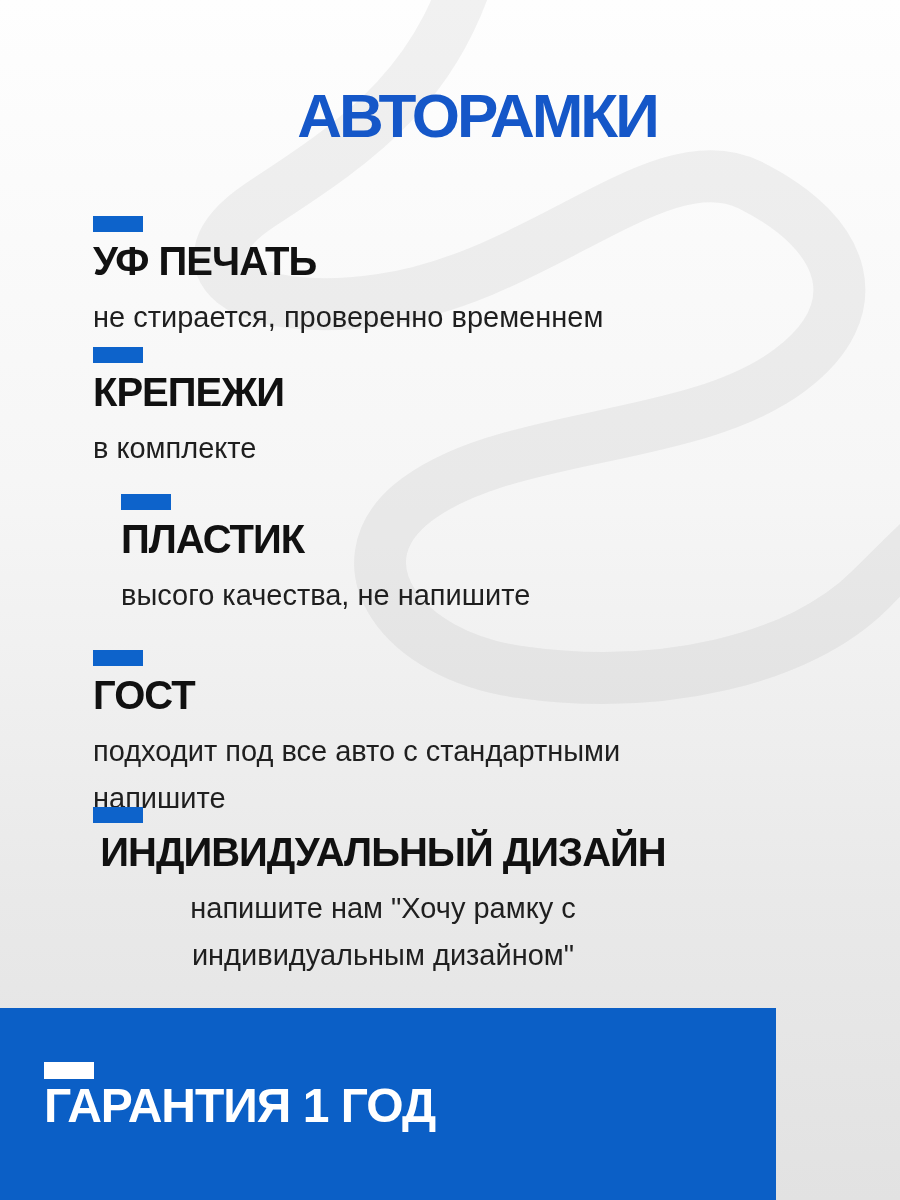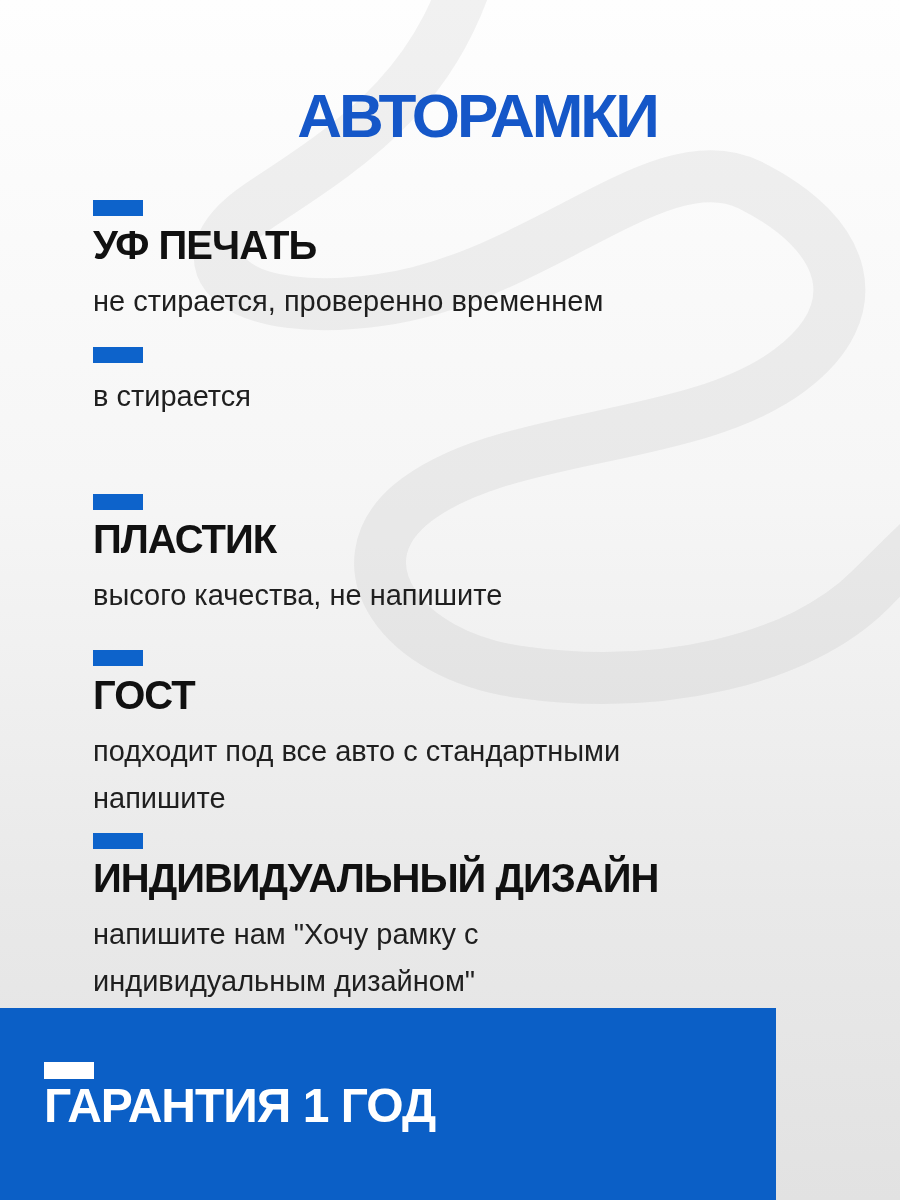--- a/index.html
+++ b/index.html
@@ -19,21 +19,21 @@
   }
   .flourish{position:absolute;left:0;top:0;width:900px;height:1200px;}
   .page-title{
     position:absolute;left:0;top:85px;width:900px;
     text-align:center;
     font-size:62px;font-weight:bold;letter-spacing:-3px;line-height:1;
     color:var(--title-color);
     margin-left:27px;
   }
   .feature{position:absolute;left:93px;}
-  .f1{top:200px;} .f2{top:347px;} .f3{top:494px;} .f4{top:650px;} .f5{top:833px;}
+  .f1{top:216px;} .f2{top:347px;} .f3{top:494px;margin-left:28px;} .f4{top:650px;} .f5{top:807px;text-align:center;}
   .dash{
     width:50px;height:16px;background:var(--accent);
     margin-bottom:6px;
   }
   .feature h2{
     margin:0;font-size:40px;font-weight:bold;letter-spacing:-1px;
     line-height:46px;color:var(--heading-text);white-space:nowrap;
   }
   .feature p{
     margin:10px 0 0 0;font-size:29px;font-weight:normal;
@@ -73,21 +73,22 @@
   <div class="page-title">АВТОРАМКИ</div>
 
   <div class="feature f1">
     <div class="dash"></div>
     <h2>УФ ПЕЧАТЬ</h2>
     <p>не стирается, проверенно временнем</p>
   </div>
 
   <div class="feature f2">
     <div class="dash"></div>
-    <p>в стирается</p>
+    <h2>КРЕПЕЖИ</h2>
+    <p>в комплекте</p>
   </div>
 
   <div class="feature f3">
     <div class="dash"></div>
     <h2>ПЛАСТИК</h2>
     <p>высого качества, не напишите</p>
   </div>
 
   <div class="feature f4">
     <div class="dash"></div>

